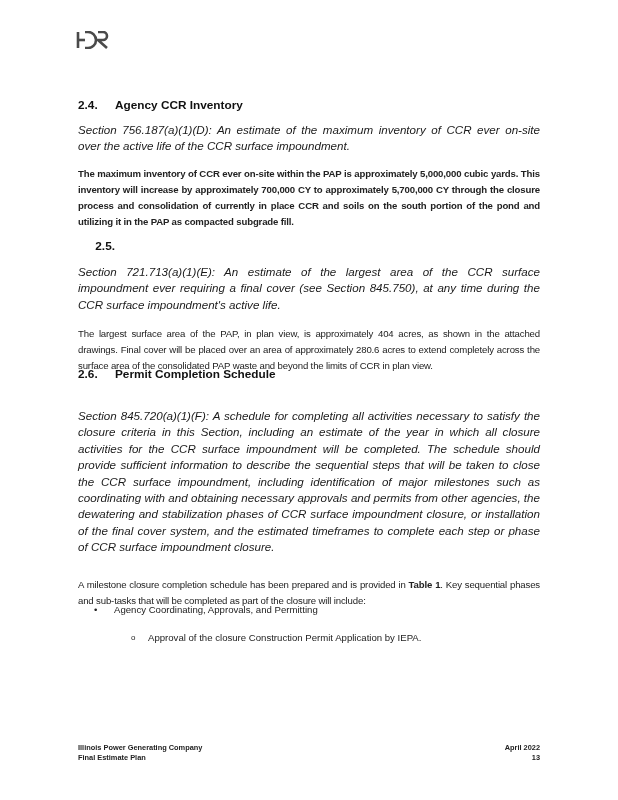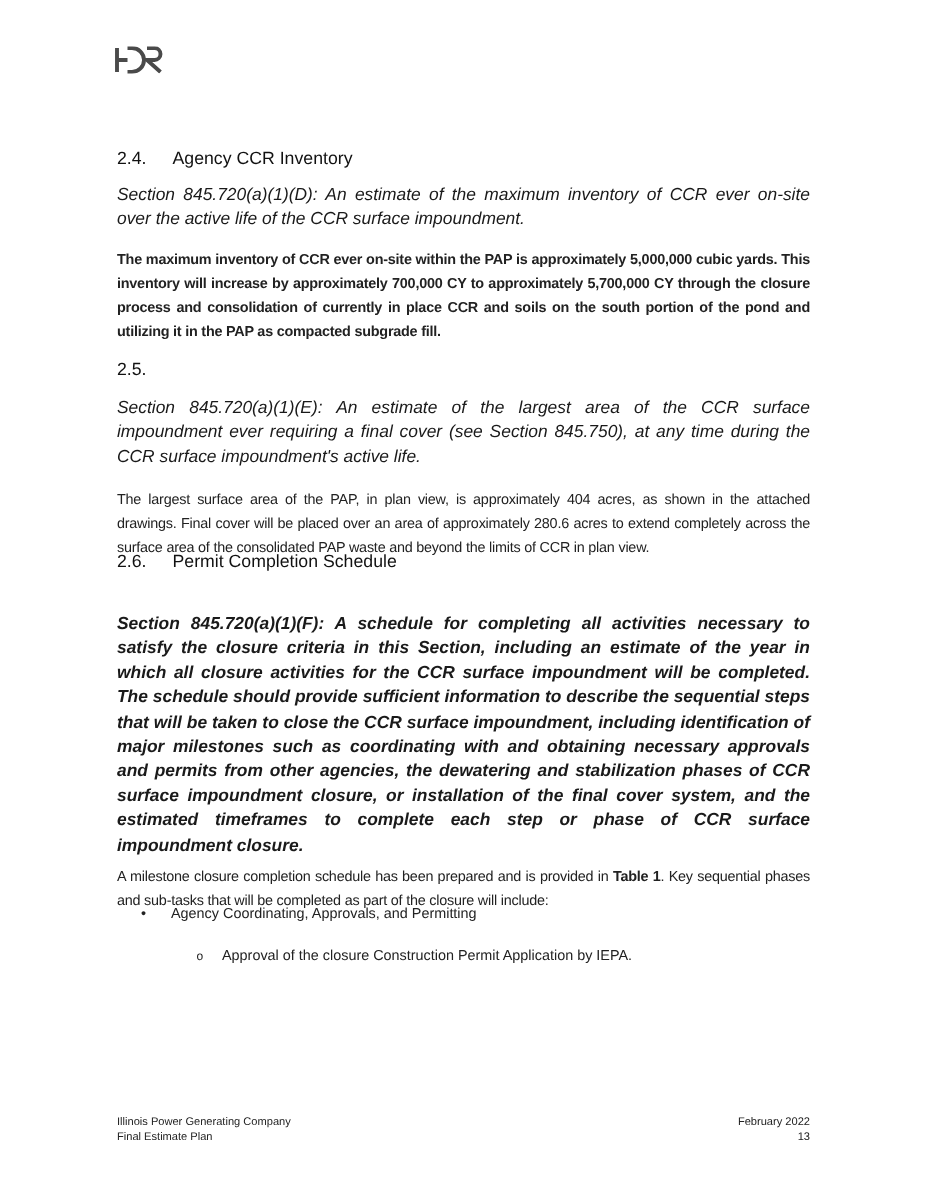--- a/index.html
+++ b/index.html
@@ -1,37 +1,37 @@
 <!DOCTYPE html>
 <html><head>
 <meta charset="utf-8">
 <style>
   html, body { margin: 0; padding: 0; background: #ffffff; }
   body { width: 618px; height: 800px; position: relative; overflow: hidden;
          font-family: "Liberation Sans", sans-serif; color: #1a1a1a; }
   .logo { position: absolute; left: 76px; top: 31px; width: 34px; height: 18px; }
   .content { position: absolute; left: 78px; top: 98px; width: 462px; }
-  h2 { font-size: 11.8px; font-weight: normal; margin: 0; display: flex; color: #111; }
+  h2 { font-size: 11.8px; font-weight: bold; margin: 0; display: flex; color: #111; }
   h2 .num { width: 37px; }
   .req { font-style: italic; font-size: 11.6px; line-height: 16.4px; margin: 0; text-align: justify; color: #1a1a1a; }
   .body { font-size: 9.6px; line-height: 16px; margin: 0; text-align: justify; color: #222; letter-spacing: -0.15px; }
   .h24 { position: absolute; top: 0; }
   .r24 { position: absolute; top: 24px; }
   .b24 { position: absolute; top: 68px; font-weight: bold; }
-  .h25 { position: absolute; top: 141px; }
+  .h25 { position: absolute; top: 141px; text-align: right; }
   .r25 { position: absolute; top: 166px; }
   .b25 { position: absolute; top: 228px; }
   .h26 { position: absolute; top: 269px; }
-  .r26 { position: absolute; top: 310px; font-weight: bold; }
+  .r26 { position: absolute; top: 310px; }
   .b26 { position: absolute; top: 464px; margin-top: 15px; }
   .bullet1 { position: absolute; top: 506px; left: 16px; font-size: 9.6px; display: flex; color: #222; }
   .bullet1 .mark { width: 20px; }
   .bullet2 { position: absolute; top: 534px; left: 53px; font-size: 9.6px; display: flex; color: #222; }
   .bullet2 .mark { width: 17px; font-size: 8px; line-height: 12px; }
-  .footer { position: absolute; left: 78px; top: 743px; width: 462px; font-size: 7.4px; line-height: 10px; font-weight: normal; color: #222; }
+  .footer { position: absolute; left: 78px; top: 743px; width: 462px; font-size: 7.4px; line-height: 10px; font-weight: bold; color: #222; }
   .footer .row { display: flex; justify-content: space-between; }
 </style>
 </head>
 <body>
 
 <div class="logo">
   <svg width="34" height="18" viewBox="0 0 34 18">
     <g fill="none" stroke="#4a4a4a" stroke-width="2.6">
       <line x1="2" y1="1" x2="2" y2="17"></line>
       <line x1="2" y1="9" x2="9" y2="9"></line>
@@ -39,27 +39,27 @@
       <path d="M22 1 H27 A4 4 0 0 1 27 9 H22 L31 17"></path>
     </g>
   </svg>
 </div>
 
 <div class="content">
   <h2 class="h24">
     <span class="num">2.4.</span>
     <span>Agency CCR Inventory</span>
   </h2>
-  <p class="req r24">Section 845.720(a)(1)(D): An estimate of the maximum inventory of CCR ever on-site over the active life of the CCR surface impoundment.</p>
+  <p class="req r24">Section 756.187(a)(1)(D): An estimate of the maximum inventory of CCR ever on-site over the active life of the CCR surface impoundment.</p>
   <p class="body b24">The maximum inventory of CCR ever on-site within the PAP is approximately 5,000,000 cubic yards. This inventory will increase by approximately 700,000 CY to approximately 5,700,000 CY through the closure process and consolidation of currently in place CCR and soils on the south portion of the pond and utilizing it in the PAP as compacted subgrade fill.</p>
 
   <h2 class="h25">
     <span class="num">2.5.</span>
   </h2>
-  <p class="req r25">Section 845.720(a)(1)(E): An estimate of the largest area of the CCR surface impoundment ever requiring a final cover (see Section 845.750), at any time during the CCR surface impoundment's active life.</p>
+  <p class="req r25">Section 721.713(a)(1)(E): An estimate of the largest area of the CCR surface impoundment ever requiring a final cover (see Section 845.750), at any time during the CCR surface impoundment's active life.</p>
   <p class="body b25">The largest surface area of the PAP, in plan view, is approximately 404 acres, as shown in the attached drawings. Final cover will be placed over an area of approximately 280.6 acres to extend completely across the surface area of the consolidated PAP waste and beyond the limits of CCR in plan view.</p>
 
   <h2 class="h26">
     <span class="num">2.6.</span>
     <span>Permit Completion Schedule</span>
   </h2>
   <p class="req r26">Section 845.720(a)(1)(F): A schedule for completing all activities necessary to satisfy the closure criteria in this Section, including an estimate of the year in which all closure activities for the CCR surface impoundment will be completed. The schedule should provide sufficient information to describe the sequential steps that will be taken to close the CCR surface impoundment, including identification of major milestones such as coordinating with and obtaining necessary approvals and permits from other agencies, the dewatering and stabilization phases of CCR surface impoundment closure, or installation of the final cover system, and the estimated timeframes to complete each step or phase of CCR surface impoundment closure.</p>
   <p class="body b26"><span>A milestone closure completion schedule has been prepared and is provided in </span><b>Table 1</b><span>. Key sequential phases and sub-tasks that will be completed as part of the closure will include:</span></p>
 
   <div class="bullet1">
@@ -68,19 +68,19 @@
   </div>
   <div class="bullet2">
     <span class="mark">o</span>
     <span>Approval of the closure Construction Permit Application by IEPA.</span>
   </div>
 </div>
 
 <div class="footer">
   <div class="row">
     <span>Illinois Power Generating Company</span>
-    <span>February 2022</span>
+    <span>April 2022</span>
   </div>
   <div class="row">
     <span>Final Estimate Plan</span>
     <span>13</span>
   </div>
 </div>
 
 </body></html>

